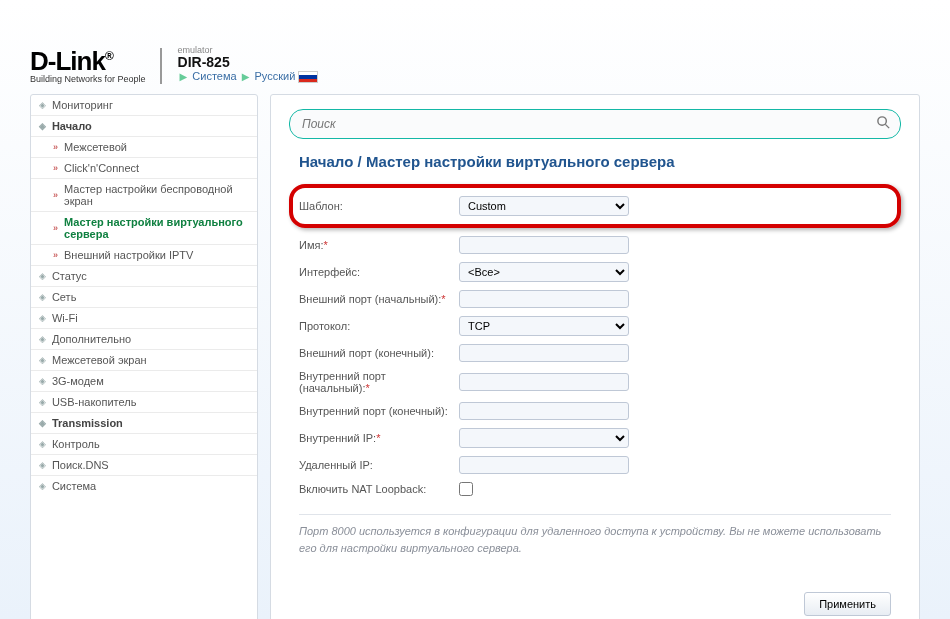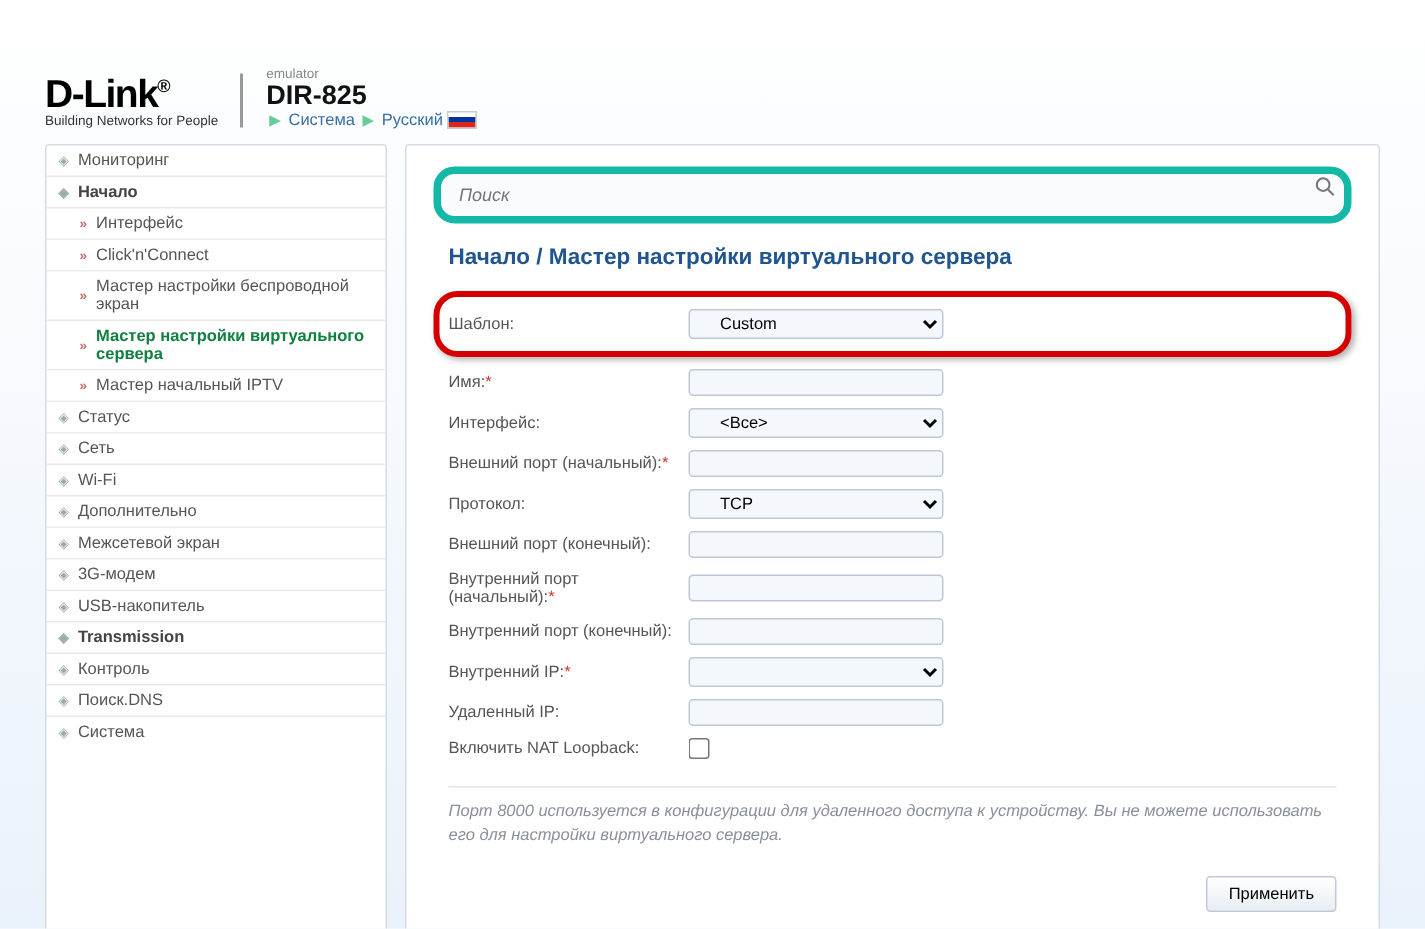--- a/index.html
+++ b/index.html
@@ -5,51 +5,51 @@
 * { box-sizing: border-box; margin: 0; padding: 0; }
 body { font-family: Arial, sans-serif; font-size: 12px; background: #e8f0fa; color: #333; }
 .page { width: 950px; height: 619px; background: linear-gradient(180deg,#fff 0%,#eaf2fb 100%); position: relative; padding: 20px 30px; }
 .header { display: flex; align-items: center; gap: 16px; margin-bottom: 10px; }
 .logo-block { border-right: 2px solid #999; padding-right: 14px; margin-top: 28px; }
 .logo { font-family: Arial Black, Arial, sans-serif; font-size: 26px; font-weight: 900; letter-spacing: -1px; color: #000; line-height: 1; }
 .logo sup { font-size: 12px; }
 .tagline { font-size: 9px; color: #333; }
 .model-block { }
 .emulator { font-size: 9px; color: #888; margin-top: 24px; }
-.model { font-size: 18px; font-weight: bold; color: #111; line-height: 1.1; }
+.model { font-size: 14px; font-weight: bold; color: #111; line-height: 1.1; }
 .header-links { font-size: 11px; }
 .header-links a { color: #3a6ea5; text-decoration: none; }
 .header-links .arrow { color: #6c9; font-size: 10px; padding: 0 2px; }
 .flag { display: inline-block; width: 20px; height: 12px; background: linear-gradient(180deg,#fff 33%,#0033a0 33% 66%,#da291c 66%); border: 1px solid #ccc; vertical-align: middle; }
 .container { display: flex; gap: 12px; }
 .sidebar { width: 228px; background: #fff; border: 1px solid #d5dbe3; border-radius: 3px; }
 .nav { list-style: none; }
 .nav li { border-bottom: 1px solid #ebebeb; padding: 4px 8px; font-size: 11px; color: #555; display: flex; align-items: center; gap: 6px; cursor: pointer; }
 .nav li:last-child { border-bottom: none; }
 .nav li.sub { padding-left: 22px; }
 .nav li.active { color: #0f8040; font-weight: bold; }
 .nav li.bold { font-weight: bold; color: #444; }
 .bullet { color: #9aa; font-size: 9px; }
 .chev { color: #c66; font-size: 9px; font-weight: bold; }
 .main { flex: 1; background: #fff; border: 1px solid #d5dbe3; border-radius: 3px; padding: 14px 18px; position: relative; }
 .search { position: relative; margin-bottom: 14px; }
-.search input { width: 100%; padding: 7px 30px 7px 12px; border: 5px solid #14b8a6; border-radius: 14px; background: #fafbfc; color: #999; font-style: italic; font-size: 12px; }
+.search input { width: 100%; padding: 7px 30px 7px 12px; border: 1px solid #14b8a6; border-radius: 14px; background: #fafbfc; color: #999; font-style: italic; font-size: 12px; }
 .search-icon { position: absolute; right: 10px; top: 6px; color: #888; font-size: 14px; }
 .breadcrumb { color: #21558f; font-size: 15px; font-weight: bold; margin: 6px 0 14px 10px; }
 .breadcrumb .sep { color: #21558f; }
 .form { padding: 0 10px; }
 .row { display: flex; align-items: center; padding: 4px 0; gap: 10px; }
 .row label { flex: 0 0 150px; color: #555; font-size: 11px; }
 .row .required { color: #c33; }
-.row select, .row input[type=text] { width: 170px; padding: 2px 16px; border: 1px solid #bfc8d6; border-radius: 3px; font-size: 11px; background: #f4f7fb; }
+.row select, .row input[type=text] { width: 170px; padding: 2px 4px; border: 1px solid #bfc8d6; border-radius: 3px; font-size: 11px; background: #f4f7fb; }
 .row input[type=checkbox] { width: 14px; height: 14px; }
 .highlight { border: 4px solid #d40000; border-radius: 16px; padding: 4px 6px; margin: 0 -10px 4px -10px; box-shadow: 2px 2px 4px rgba(0,0,0,0.3); }
 .form hr { margin: 14px 0 8px; border: none; border-top: 1px solid #e0e4ea; }
 .note { font-style: italic; color: #8a8f99; font-size: 11px; line-height: 1.5; }
-.actions { text-align: right; margin-top: 18px; }
+.actions { text-align: right; margin-top: 36px; }
 .btn { padding: 5px 14px; font-size: 11px; background: linear-gradient(#fff,#e8edf3); border: 1px solid #bfc8d6; border-radius: 3px; cursor: pointer; }
 </style>
 </head>
 <body>
 
 <div class="page">
   <div class="header">
     <div class="logo-block">
       <div class="logo"><span>D-Link</span><sup>®</sup></div>
       <div class="tagline">Building Networks for People</div>
@@ -73,37 +73,37 @@
         <li>
             <span class="bullet">◈</span>
             <span>Мониторинг</span>
           </li>
         <li class="bold">
             <span class="bullet">◈</span>
             <span>Начало</span>
           </li>
         <li class="sub">
             <span class="chev">»</span>
-            <span>Интерфейс</span>
+            <span>Межсетевой</span>
           </li>
         <li class="sub">
             <span class="chev">»</span>
             <span>Click'n'Connect</span>
           </li>
         <li class="sub">
             <span class="chev">»</span>
             <span>Мастер настройки беспроводной экран</span>
           </li>
         <li class="sub active">
             <span class="chev">»</span>
             <span>Мастер настройки виртуального сервера</span>
           </li>
         <li class="sub">
             <span class="chev">»</span>
-            <span>Мастер начальный IPTV</span>
+            <span>Внешний настройки IPTV</span>
           </li>
         <li>
             <span class="bullet">◈</span>
             <span>Статус</span>
           </li>
         <li>
             <span class="bullet">◈</span>
             <span>Сеть</span>
           </li>
         <li>

